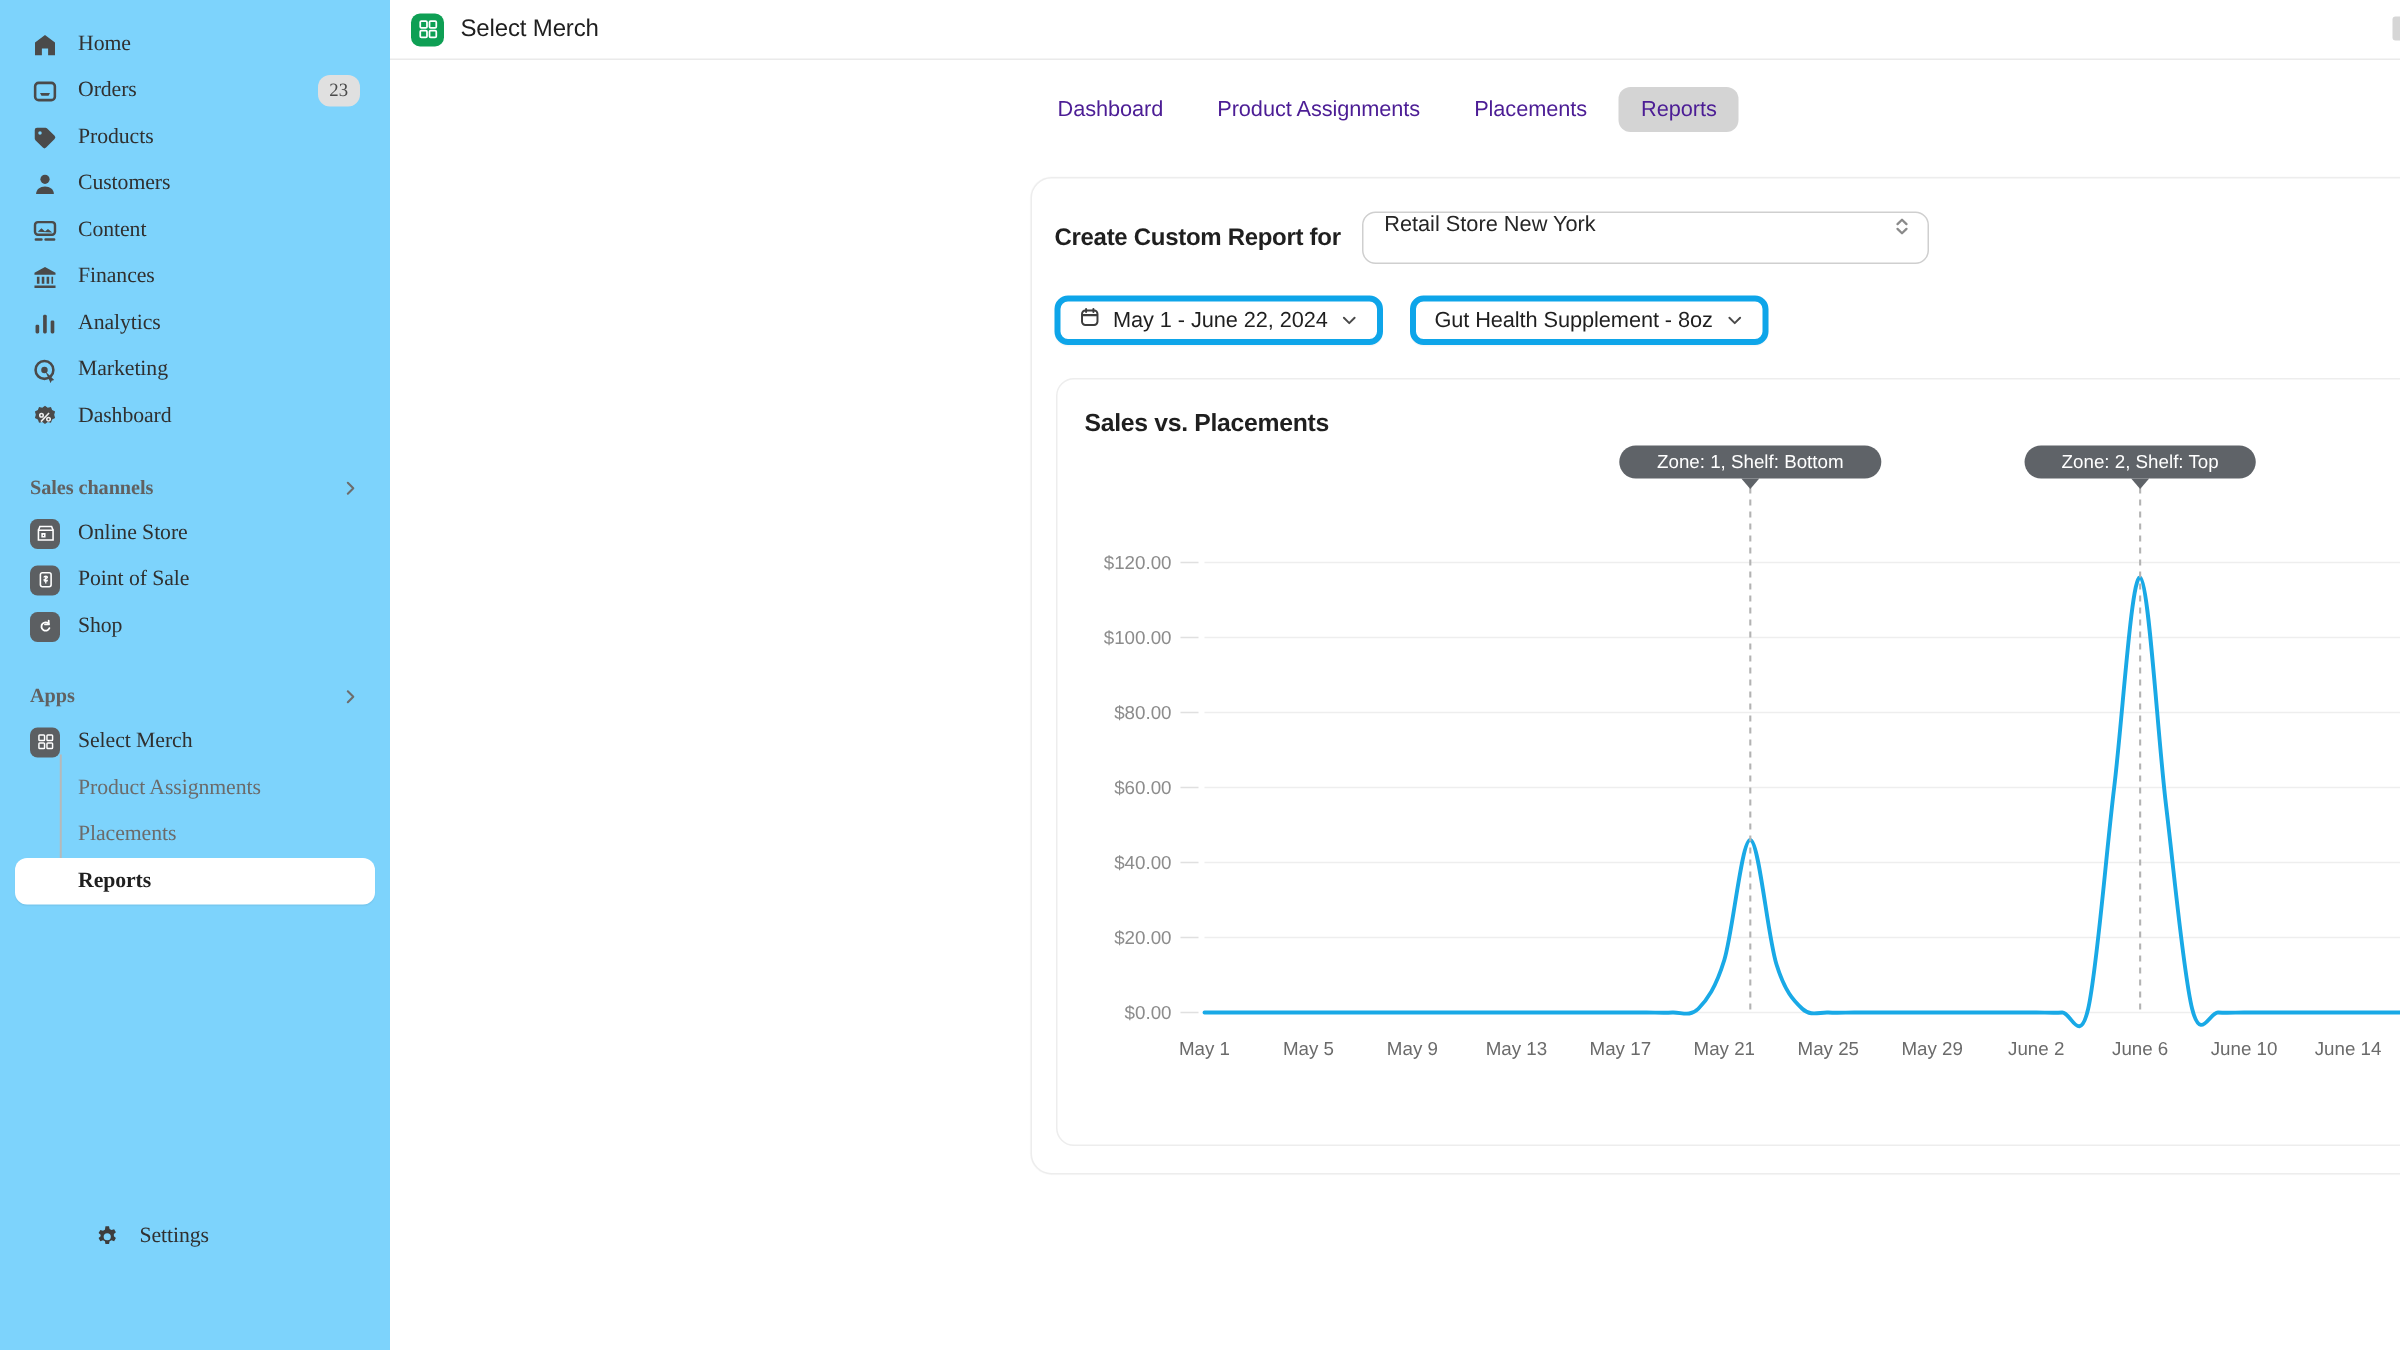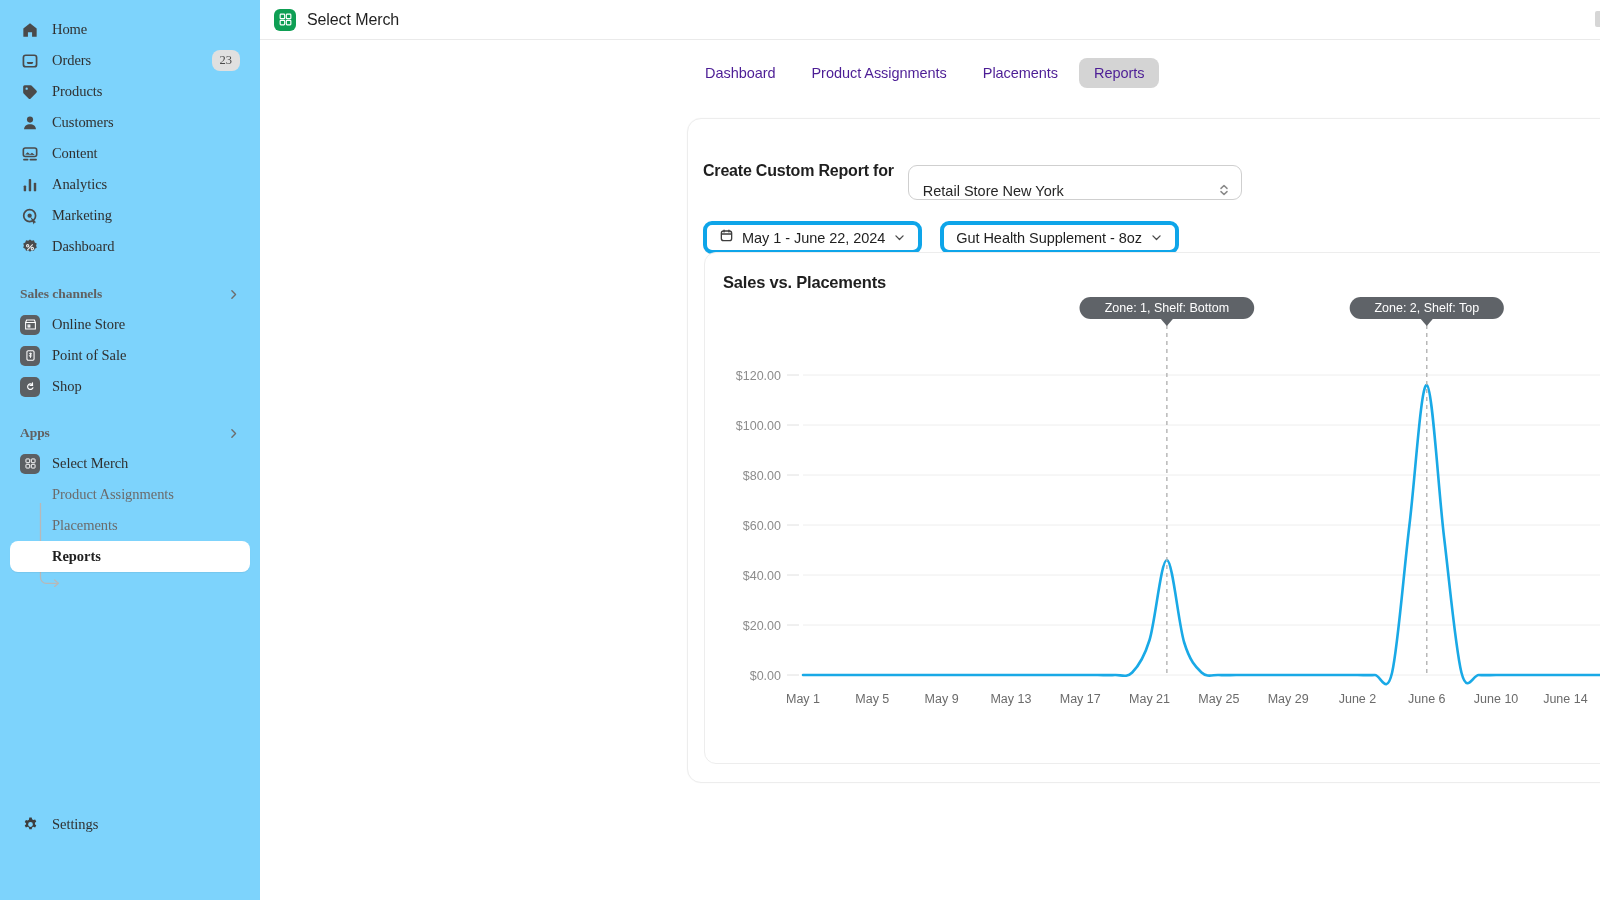--- a/index.html
+++ b/index.html
@@ -62,21 +62,21 @@
   .nav-sub.active .lbl { color: #1f1f1f; font-weight: 700; }
   .app-icon-sq {
     width: 20px; height: 20px; border-radius: 5px;
     background: #5c5f62; display: flex; align-items: center;
     justify-content: center; flex: 0 0 20px; margin-right: 12px;
   }
   #tree-connector {
     position: absolute; left: 39px; top: 503px;
     width: 22px; height: 84px; pointer-events: none;
   }
-  #settings-row { position: absolute; left: 0; bottom: 60px; width: 242px; }
+  #settings-row { position: absolute; left: 0; bottom: 60px; width: 242px; padding-left: 41px; }
 
   
   #main { flex: 1; height: 900px; background: #ffffff; position: relative; }
   #topbar {
     height: 40px; display: flex; align-items: center;
     padding-left: 14px; border-bottom: 1px solid #eaeaea;
   }
   #app-logo {
     width: 22px; height: 22px; border-radius: 6px;
     background: #0e9f54; display: flex; align-items: center;
@@ -98,24 +98,24 @@
   
   #report-card {
     position: absolute; left: 427px; top: 118px;
     width: 1040px; height: 665px;
     background: #fff; border: 1px solid #ededed;
     border-radius: 14px; box-shadow: 0 0 0 .5px rgba(0,0,0,.02);
   }
   #ctl-row1 { display: flex; align-items: center; padding: 22px 0 0 15px; }
   #ctl-label { font-size: 16px; font-weight: 700; color: #1f1f1f; letter-spacing: -.2px; text-align: center; }
   #store-select {
-    margin-left: 14px; width: 334px; height: 35px;
+    margin-left: 14px; width: 378px; height: 35px;
     border: 1px solid #cfcfcf; border-radius: 9px;
-    display: flex; align-items: flex-end; padding: 0 10px 0 14px;
-    background: #fff; cursor: pointer; margin-top: 24px;
+    display: flex; align-items: flex-start; padding: 0 10px 0 14px;
+    background: #fff; cursor: pointer;
   }
   #store-select .val { font-size: 14.5px; color: #262626; }
   #store-select .stepper { margin-left: auto; display: flex; color: #8a8a8a; }
 
   #ctl-row2 { display: flex; align-items: center; gap: 18px; padding: 21px 0 0 15px; }
   .pill-btn {
     height: 33px; border: 4px solid #0ea5e9; border-radius: 9px;
     background: #fff; display: flex; align-items: center;
     padding: 0 12px; cursor: pointer; gap: 8px;
     box-shadow: 0 1px 0 rgba(0,0,0,.03);
@@ -192,20 +192,28 @@
       <span class="ico">
         <svg width="18" height="18" viewBox="0 0 20 20" fill="none" stroke="#4a4a4a" stroke-width="1.8">
             <rect x="2.6" y="3.4" width="14.8" height="9.4" rx="2.2"></rect>
             <path d="M4.6 10.6 7.4 8l2.6 2.4 2.2-1.8 3.2 2.6" fill="#4a4a4a" stroke="none"></path>
             <path d="M3.2 16.3h4.2M10.4 16.3h6.4" stroke-linecap="round"></path>
           </svg>
       </span>
       <span class="lbl">Content</span>
     </div>
 
+    <div class="nav-item">
+      <span class="ico">
+        <svg width="18" height="18" viewBox="0 0 20 20" fill="#4a4a4a">
+            <path d="M10 2.2 2.2 6.4v1.5h15.6V6.4zM4 9.4v5.2H5.9V9.4zm3.6 0v5.2h1.9V9.4zm3.6 0v5.2h1.9V9.4zm3.6 0v5.2h1.2V9.4zM2.2 16v1.8h15.6V16z"></path>
+          </svg>
+      </span>
+      <span class="lbl">Finances</span>
+    </div>
 
     <div class="nav-item">
       <span class="ico">
         <svg width="18" height="18" viewBox="0 0 20 20" fill="#4a4a4a">
             <rect x="3" y="10.5" width="2.7" height="6.5" rx="1"></rect>
             <rect x="8.6" y="3.2" width="2.7" height="13.8" rx="1"></rect>
             <rect x="14.2" y="7.4" width="2.7" height="9.6" rx="1"></rect>
           </svg>
       </span>
       <span class="lbl">Analytics</span>

